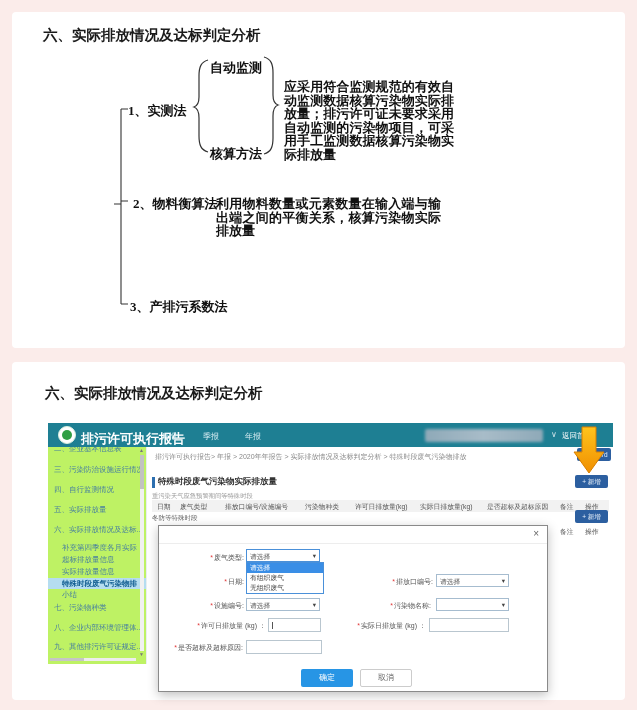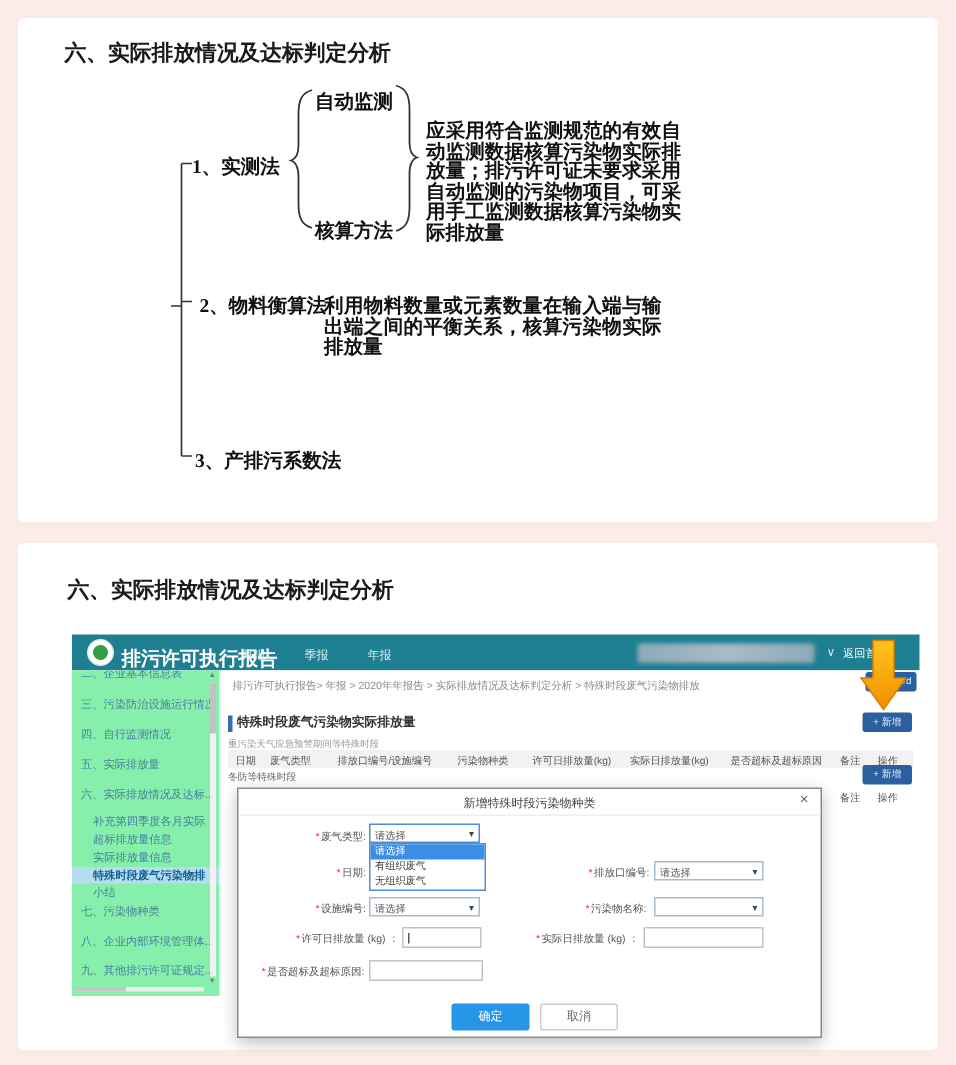--- a/index.html
+++ b/index.html
@@ -23,21 +23,21 @@
   .logo{position:absolute;left:10px;top:3px;width:18px;height:18px;border-radius:50%;
         background:#fff;border:1px solid #d8efe0;box-sizing:border-box}
   .logo i{position:absolute;left:3px;top:3px;width:10px;height:10px;border-radius:50%;
           background:#2f9e44;display:block}
   .navtab{position:absolute;top:8px;font-size:8px;color:#d9edf3;white-space:nowrap}
   .blurname{position:absolute;left:377px;top:6px;width:118px;height:13px;border-radius:2px;
             background:linear-gradient(90deg,#8ea9b8,#a8bcc8,#8ea9b8);filter:blur(1.5px)}
   .hdr-caret{position:absolute;left:503px;top:7px;font-size:8px;color:#cfe3ea}
   .home-link{position:absolute;left:514px;top:8px;font-size:7.5px;color:#ffffff;white-space:nowrap}
   #shot-body{position:absolute;left:0;top:24px;width:565px;height:217px;background:#fff}
-  #sidebar{position:absolute;left:0;top:0;width:99px;height:217px;background:#86efac;
+  #sidebar{position:absolute;left:0;top:0;width:99px;height:217px;background:#bef264;
            border-right:1px solid #e9eef1;box-sizing:border-box;overflow:hidden}
   .side-item{position:absolute;left:6px;font-size:7.5px;color:#49809f;white-space:nowrap}
   .side-item.lv2{left:14px}
   .side-active{position:absolute;left:0;width:99px;height:11px;background:#b5ddf0}
   .side-active span{position:absolute;left:14px;top:1px;font-size:7.5px;color:#135f92;font-weight:700;white-space:nowrap}
   .sb-track{position:absolute;left:92px;top:8px;width:4px;height:196px;background:#f1f1f1}
   .sb-thumb{position:absolute;left:92px;top:8px;width:4px;height:34px;background:#c2c2c2}
   .sb-arrow{position:absolute;left:91px;font-size:5px;color:#777;line-height:5px}
   .sb-h{position:absolute;left:2px;top:211px;width:86px;height:3px;background:#ededed}
   .sb-h i{position:absolute;left:0;top:0;width:34px;height:3px;background:#c6c6c6;display:block}
@@ -178,21 +178,20 @@
 
           <div class="period2">冬防等特殊时段</div>
           <div class="btn-dark add-btn2">+ 新增</div>
 
           <span class="thead2-cell" style="left:413px">备注</span>
           <span class="thead2-cell" style="left:438px">操作</span>
         </div>
       </div>
 
       <div id="modal">
-        <div class="modal-title">新增特殊时段污染物种类</div>
         <div class="modal-close">×</div>
         <div class="mh-line"></div>
 
         <div class="flabel" style="right:303px;top:27px">
           <span class="req">*</span><span>废气类型:</span>
         </div>
         <div class="sel focus" style="left:87px;top:23px;width:74px">
           <span class="sv">请选择</span>
           <span class="caret">▾</span>
         </div>

